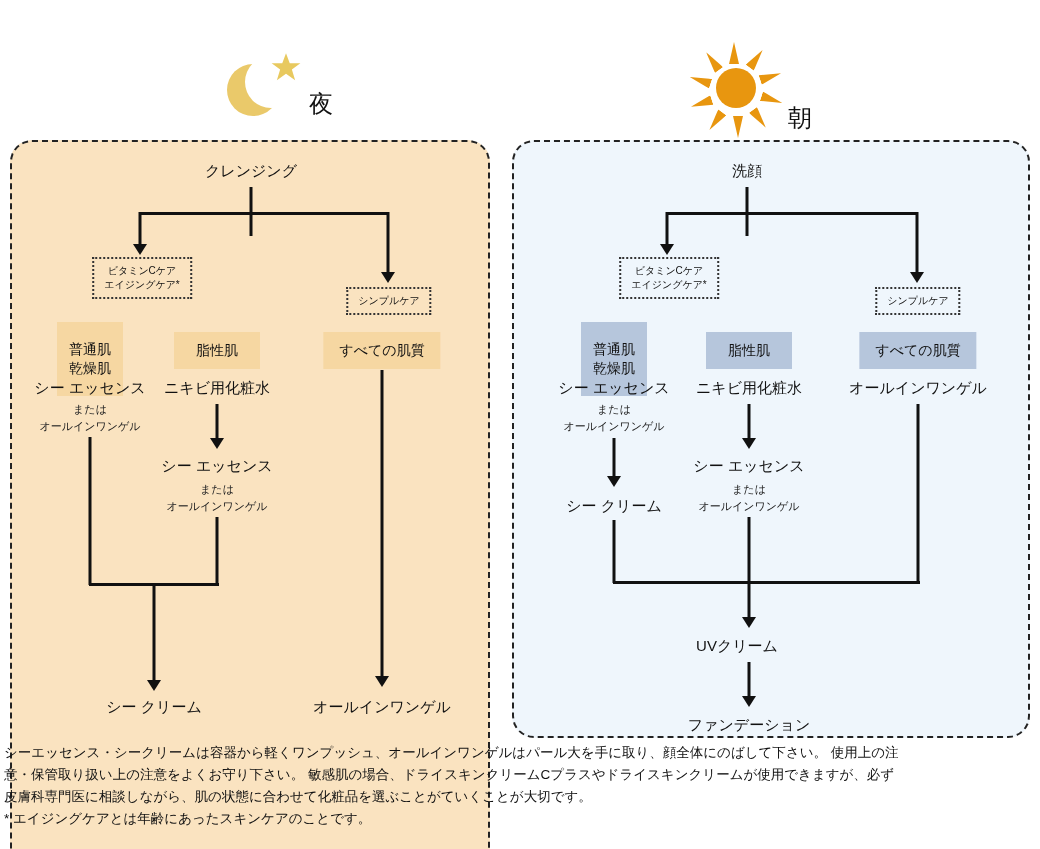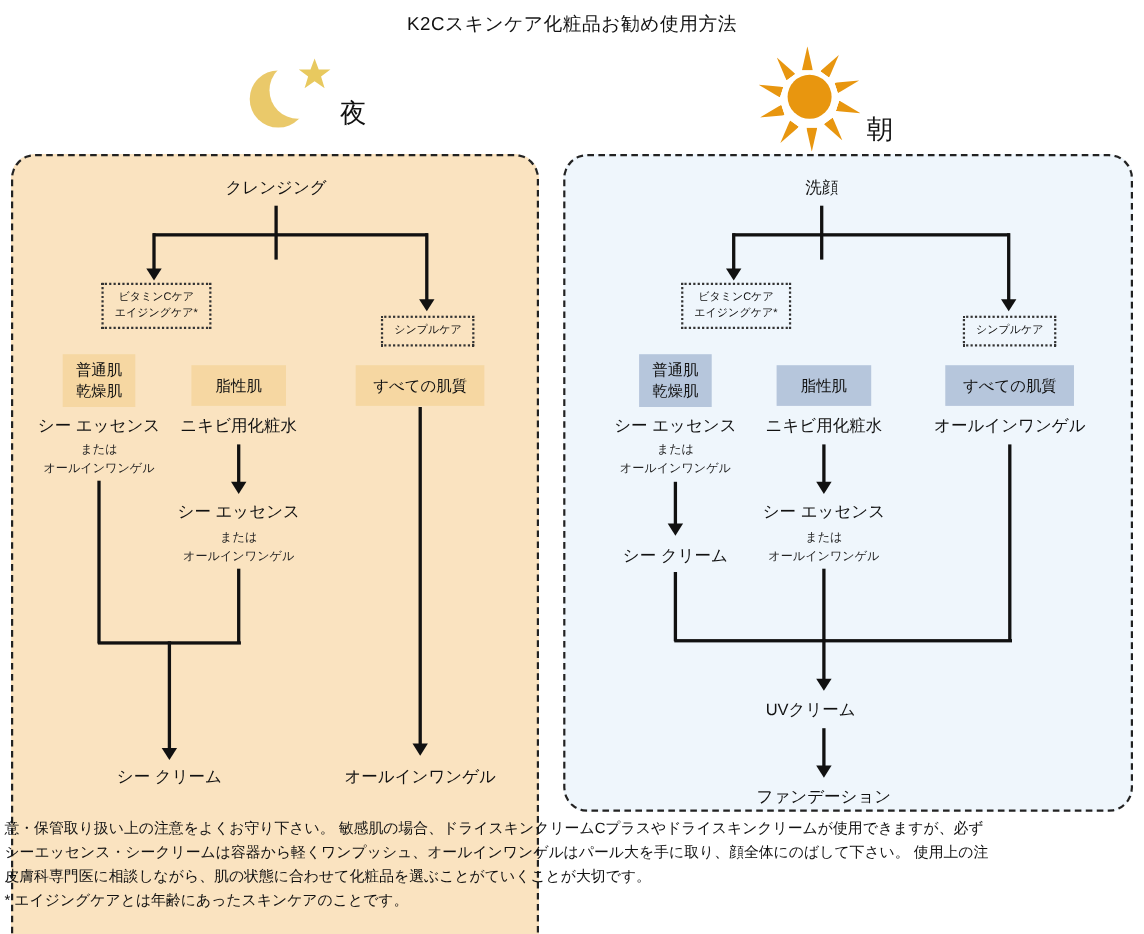--- a/index.html
+++ b/index.html
@@ -64,21 +64,21 @@
   .node-sub{font-size:11px;color:#222;margin-top:2px;line-height:1.35;}
 
   .dotbox{
     position:absolute;transform:translateX(-50%);
     border:2px dotted #333;box-sizing:border-box;
     padding:5px 10px;text-align:center;font-size:10px;line-height:1.4;
     white-space:nowrap;color:#111;background:transparent;
   }
   .typebox{
     position:absolute;transform:translateX(-50%);
-    box-sizing:border-box;padding:5px 12px;text-align:center;
+    box-sizing:border-box;padding:18px 12px;text-align:center;
     font-size:14px;line-height:1.35;white-space:nowrap;color:#111;
   }
   .typebox.night{background:#f6d7a2;}
   .typebox.morning{background:#b6c6dc;}
 
   
   .vline{position:absolute;background:#111;width:3px;transform:translateX(-50%);}
   .hline{position:absolute;background:#111;height:3px;}
   .arrow{
     position:absolute;width:0;height:0;transform:translateX(-50%);
@@ -92,21 +92,20 @@
     font-size:13.5px;line-height:1.62;color:#111;
   }
   .footnotes p{margin:0;}
   .fn-main{text-align:left;}
 </style>
 </head>
 <body>
 
 <div class="root">
 
-  <div class="page-title">K2Cスキンケア化粧品お勧め使用方法</div>
 
   <div class="hdr hdr-night">
     <div class="moon-wrap">
       <div class="moon"></div>
       <div class="moon-cut"></div>
       <svg class="star" viewBox="0 0 24 24">
         <polygon points="12,1 15,9 23.5,9 16.7,14 19.3,22.5 12,17.4 4.7,22.5 7.3,14 0.5,9 9,9" fill="#e8c95f"></polygon>
       </svg>
     </div>
     <div class="hdr-label">夜</div>
@@ -255,19 +254,19 @@
     <div class="hline" style="left:99px;top:439px;width:307px;"></div>
     <div class="vline" style="left:235px;top:439px;height:40px;"></div>
     <div class="arrow" style="left:235px;top:475px;"></div>
     <div class="node node-main" style="left:223px;top:495px;">UVクリーム</div>
     <div class="vline" style="left:235px;top:520px;height:38px;"></div>
     <div class="arrow" style="left:235px;top:554px;"></div>
     <div class="node node-main" style="left:235px;top:574px;">ファンデーション</div>
   </div>
 
   <div class="footnotes">
+    <p class="fn-main">シーエッセンス・シークリームは容器から軽くワンプッシュ、オールインワンゲルはパール大を手に取り、顔全体にのばして下さい。 使用上の注</p>
     <p class="fn-main">意・保管取り扱い上の注意をよくお守り下さい。 敏感肌の場合、ドライスキンクリームCプラスやドライスキンクリームが使用できますが、必ず</p>
-    <p class="fn-main">シーエッセンス・シークリームは容器から軽くワンプッシュ、オールインワンゲルはパール大を手に取り、顔全体にのばして下さい。 使用上の注</p>
     <p class="fn-main">皮膚科専門医に相談しながら、肌の状態に合わせて化粧品を選ぶことがていくことが大切です。</p>
     <p class="fn-main">* エイジングケアとは年齢にあったスキンケアのことです。</p>
   </div>
 
 </div>
 
 </body></html>

